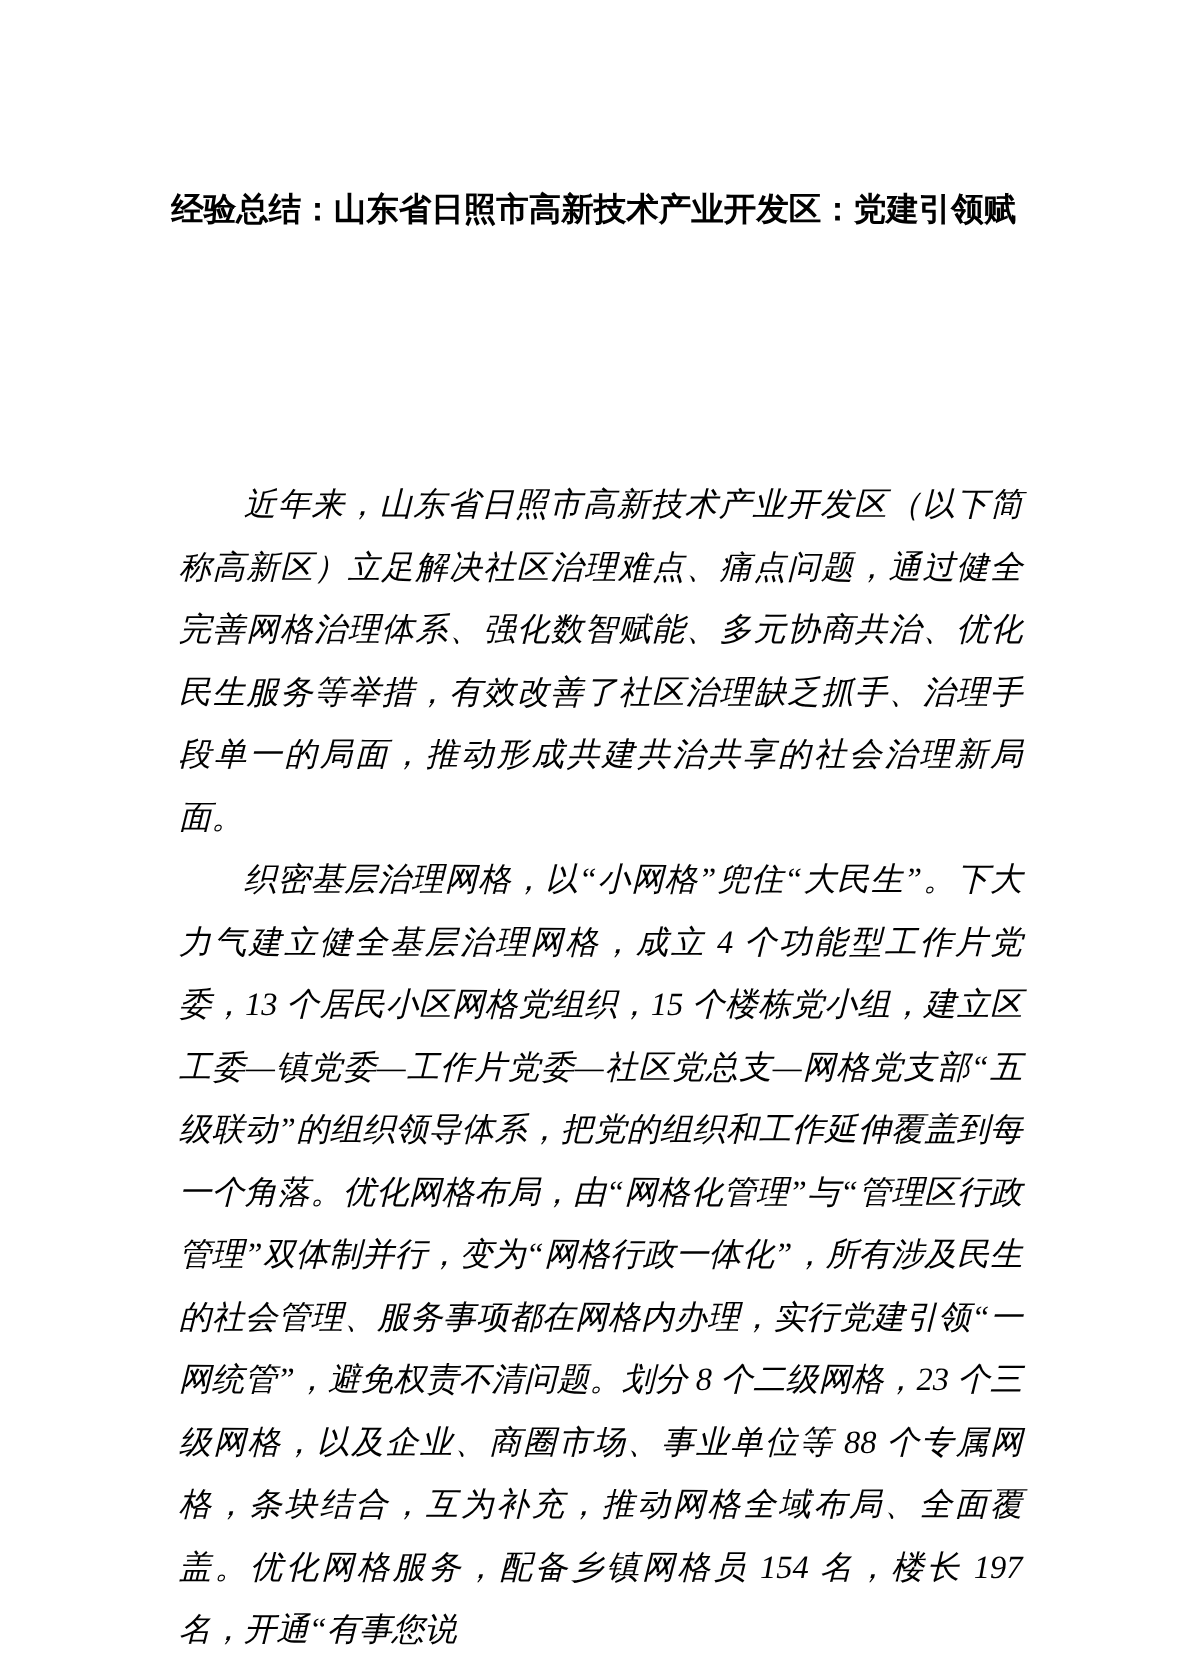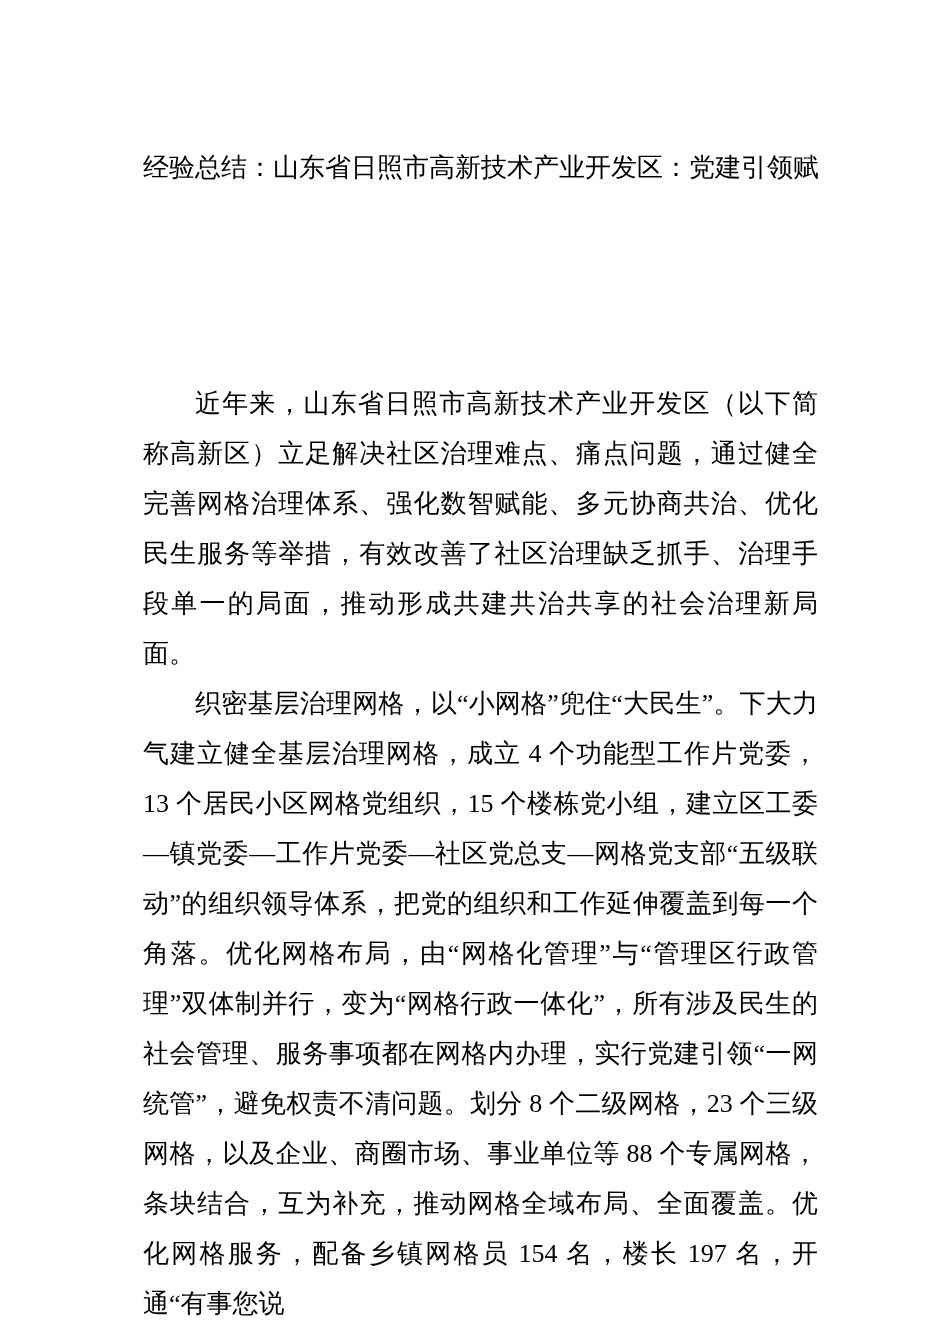--- a/index.html
+++ b/index.html
@@ -13,42 +13,43 @@
     height: 1344px;
     background: #ffffff;
     overflow: hidden;
     color: #000000;
     font-family: "Liberation Serif", "DejaVu Serif", serif;
   }
   .title-line {
     position: absolute;
     left: 137px;
     width: 682px;
-    text-align: right;
-    font-weight: 400;
+    text-align: left;
+    font-weight: 700;
     font-size: 26px;
     line-height: 50px;
     white-space: nowrap;
     letter-spacing: 0;
   }
   .title-line1 { top: 143px; }
   .title-line2 { top: 262px; }
   .body-text {
     position: absolute;
     left: 143px;
     top: 379px;
     width: 675px;
     font-size: 26px;
     line-height: 50px;
   }
   .body-text p {
     margin: 0;
     padding: 0;
     text-indent: 2em;
     text-align: justify;
+    font-style: italic;
   }
 </style>
 </head>
 <body>
 
 <div class="page">
   <div class="title-line title-line1">经验总结：山东省日照市高新技术产业开发区：党建引领赋</div>
   <div class="body-text">
     <p>近年来，山东省日照市高新技术产业开发区（以下简称高新区）立足解决社区治理难点、痛点问题，通过健全完善网格治理体系、强化数智赋能、多元协商共治、优化民生服务等举措，有效改善了社区治理缺乏抓手、治理手段单一的局面，推动形成共建共治共享的社会治理新局面。</p>
     <p>织密基层治理网格，以“小网格”兜住“大民生”。下大力气建立健全基层治理网格，成立 4 个功能型工作片党委，13 个居民小区网格党组织，15 个楼栋党小组，建立区工委—镇党委—工作片党委—社区党总支—网格党支部“五级联动”的组织领导体系，把党的组织和工作延伸覆盖到每一个角落。优化网格布局，由“网格化管理”与“管理区行政管理”双体制并行，变为“网格行政一体化”，所有涉及民生的社会管理、服务事项都在网格内办理，实行党建引领“一网统管”，避免权责不清问题。划分 8 个二级网格，23 个三级网格，以及企业、商圈市场、事业单位等 88 个专属网格，条块结合，互为补充，推动网格全域布局、全面覆盖。优化网格服务，配备乡镇网格员 154 名，楼长 197 名，开通“有事您说</p>

